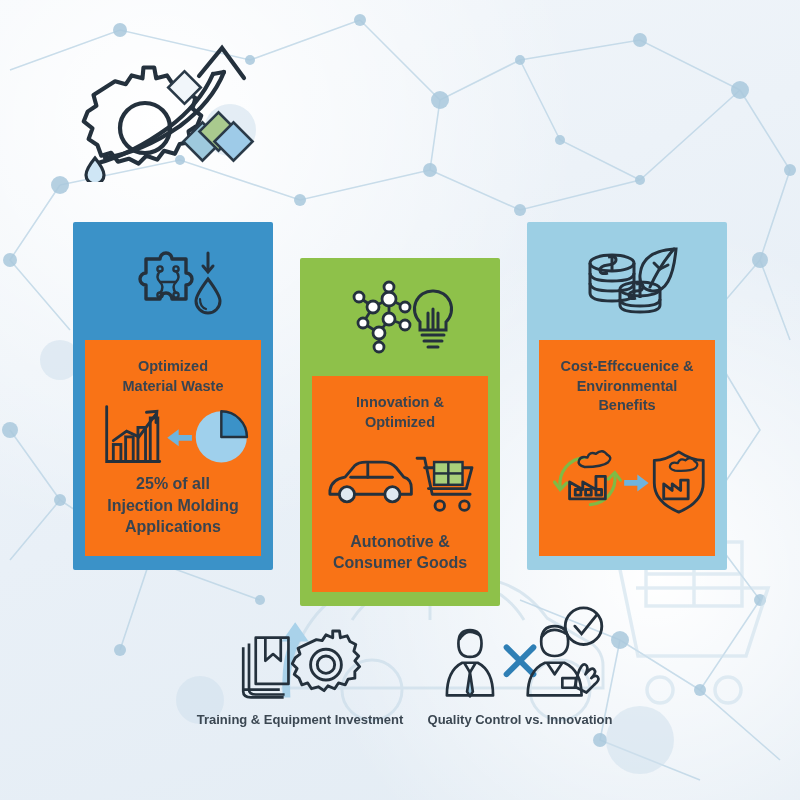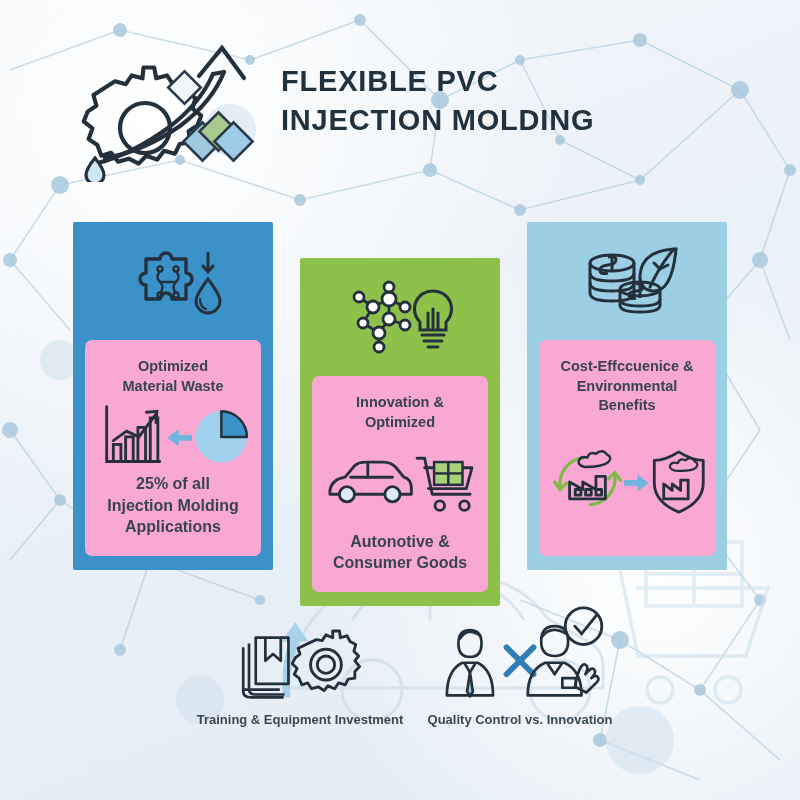--- a/index.html
+++ b/index.html
@@ -78,27 +78,26 @@
     align-items: center;
     justify-content: center;
   }
 
   .card-panel {
     position: absolute;
     left: 12px;
     top: 118px;
     width: 176px;
     bottom: 14px;
-    background: #f9a8d4;
+    background: #f97316;
     display: flex;
     flex-direction: column;
     align-items: center;
     justify-content: flex-start;
     padding: 17px 8px 8px;
-    border-radius: 7px;
   }
 
   .panel-title {
     font-size: 14.5px;
     font-weight: bold;
     color: #384450;
     text-align: center;
     line-height: 1.36;
   }
   .panel-graphic {
@@ -243,24 +242,20 @@
       </g>
 
       <g stroke="#2a3a48" stroke-width="2.6">
         <rect x="101" y="34" width="23" height="23" transform="rotate(45 112.5 45.5)" fill="#f1f6fa"></rect>
         <rect x="117" y="86" width="27" height="27" transform="rotate(45 130.5 99.5)" fill="#9ec9dd"></rect>
         <rect x="133" y="76" width="27" height="27" transform="rotate(45 146.5 89.5)" fill="#a9ca8e"></rect>
         <rect x="148" y="86" width="27" height="27" transform="rotate(45 161.5 99.5)" fill="#9ecbe8"></rect>
       </g>
     </svg>
 
-    <div id="title-block">
-      <div class="title-line">FLEXIBLE PVC</div>
-      <div class="title-line">INJECTION MOLDING</div>
-    </div>
   </div>
 
   <div id="cards">
 
     <div class="card c1">
       <div class="card-icon-band">
         <svg viewBox="0 0 110 80" width="110" height="80">
           <g stroke="#24313d" stroke-width="3.4" fill="none" stroke-linejoin="round">
             <path d="M28 18 l14 0 a6 6 0 0 1 12 0 l14 0 0 14 a6 6 0 0 1 0 12 l0 14 -14 0 a6 6 0 0 0 -12 0 l-14 0 0 -14 a6 6 0 0 1 0 -12 z"></path>
           </g>

